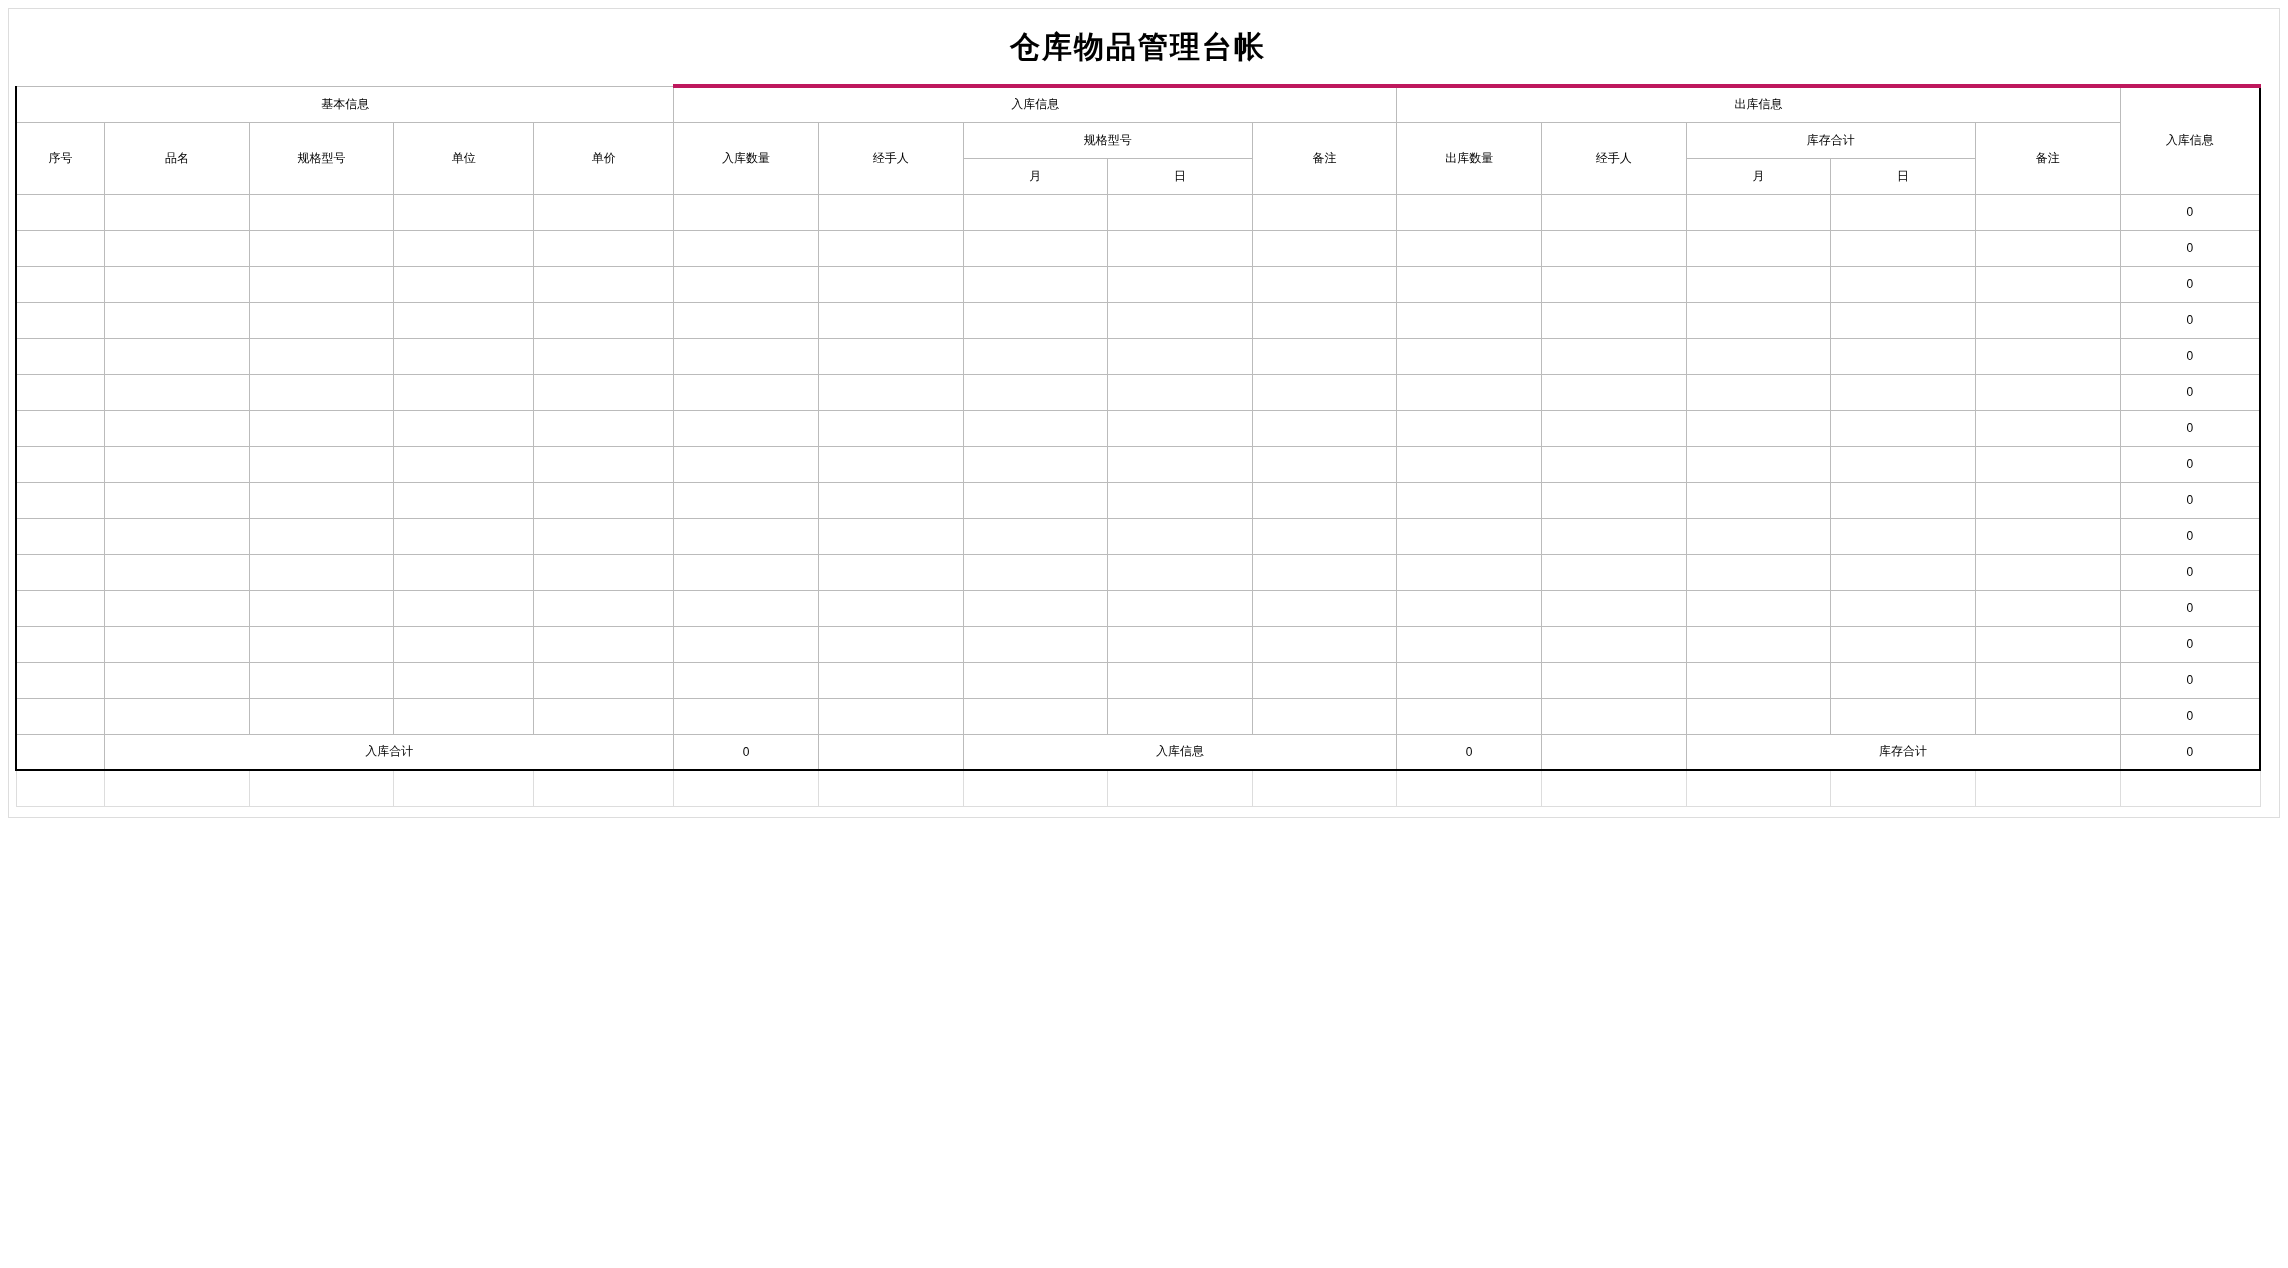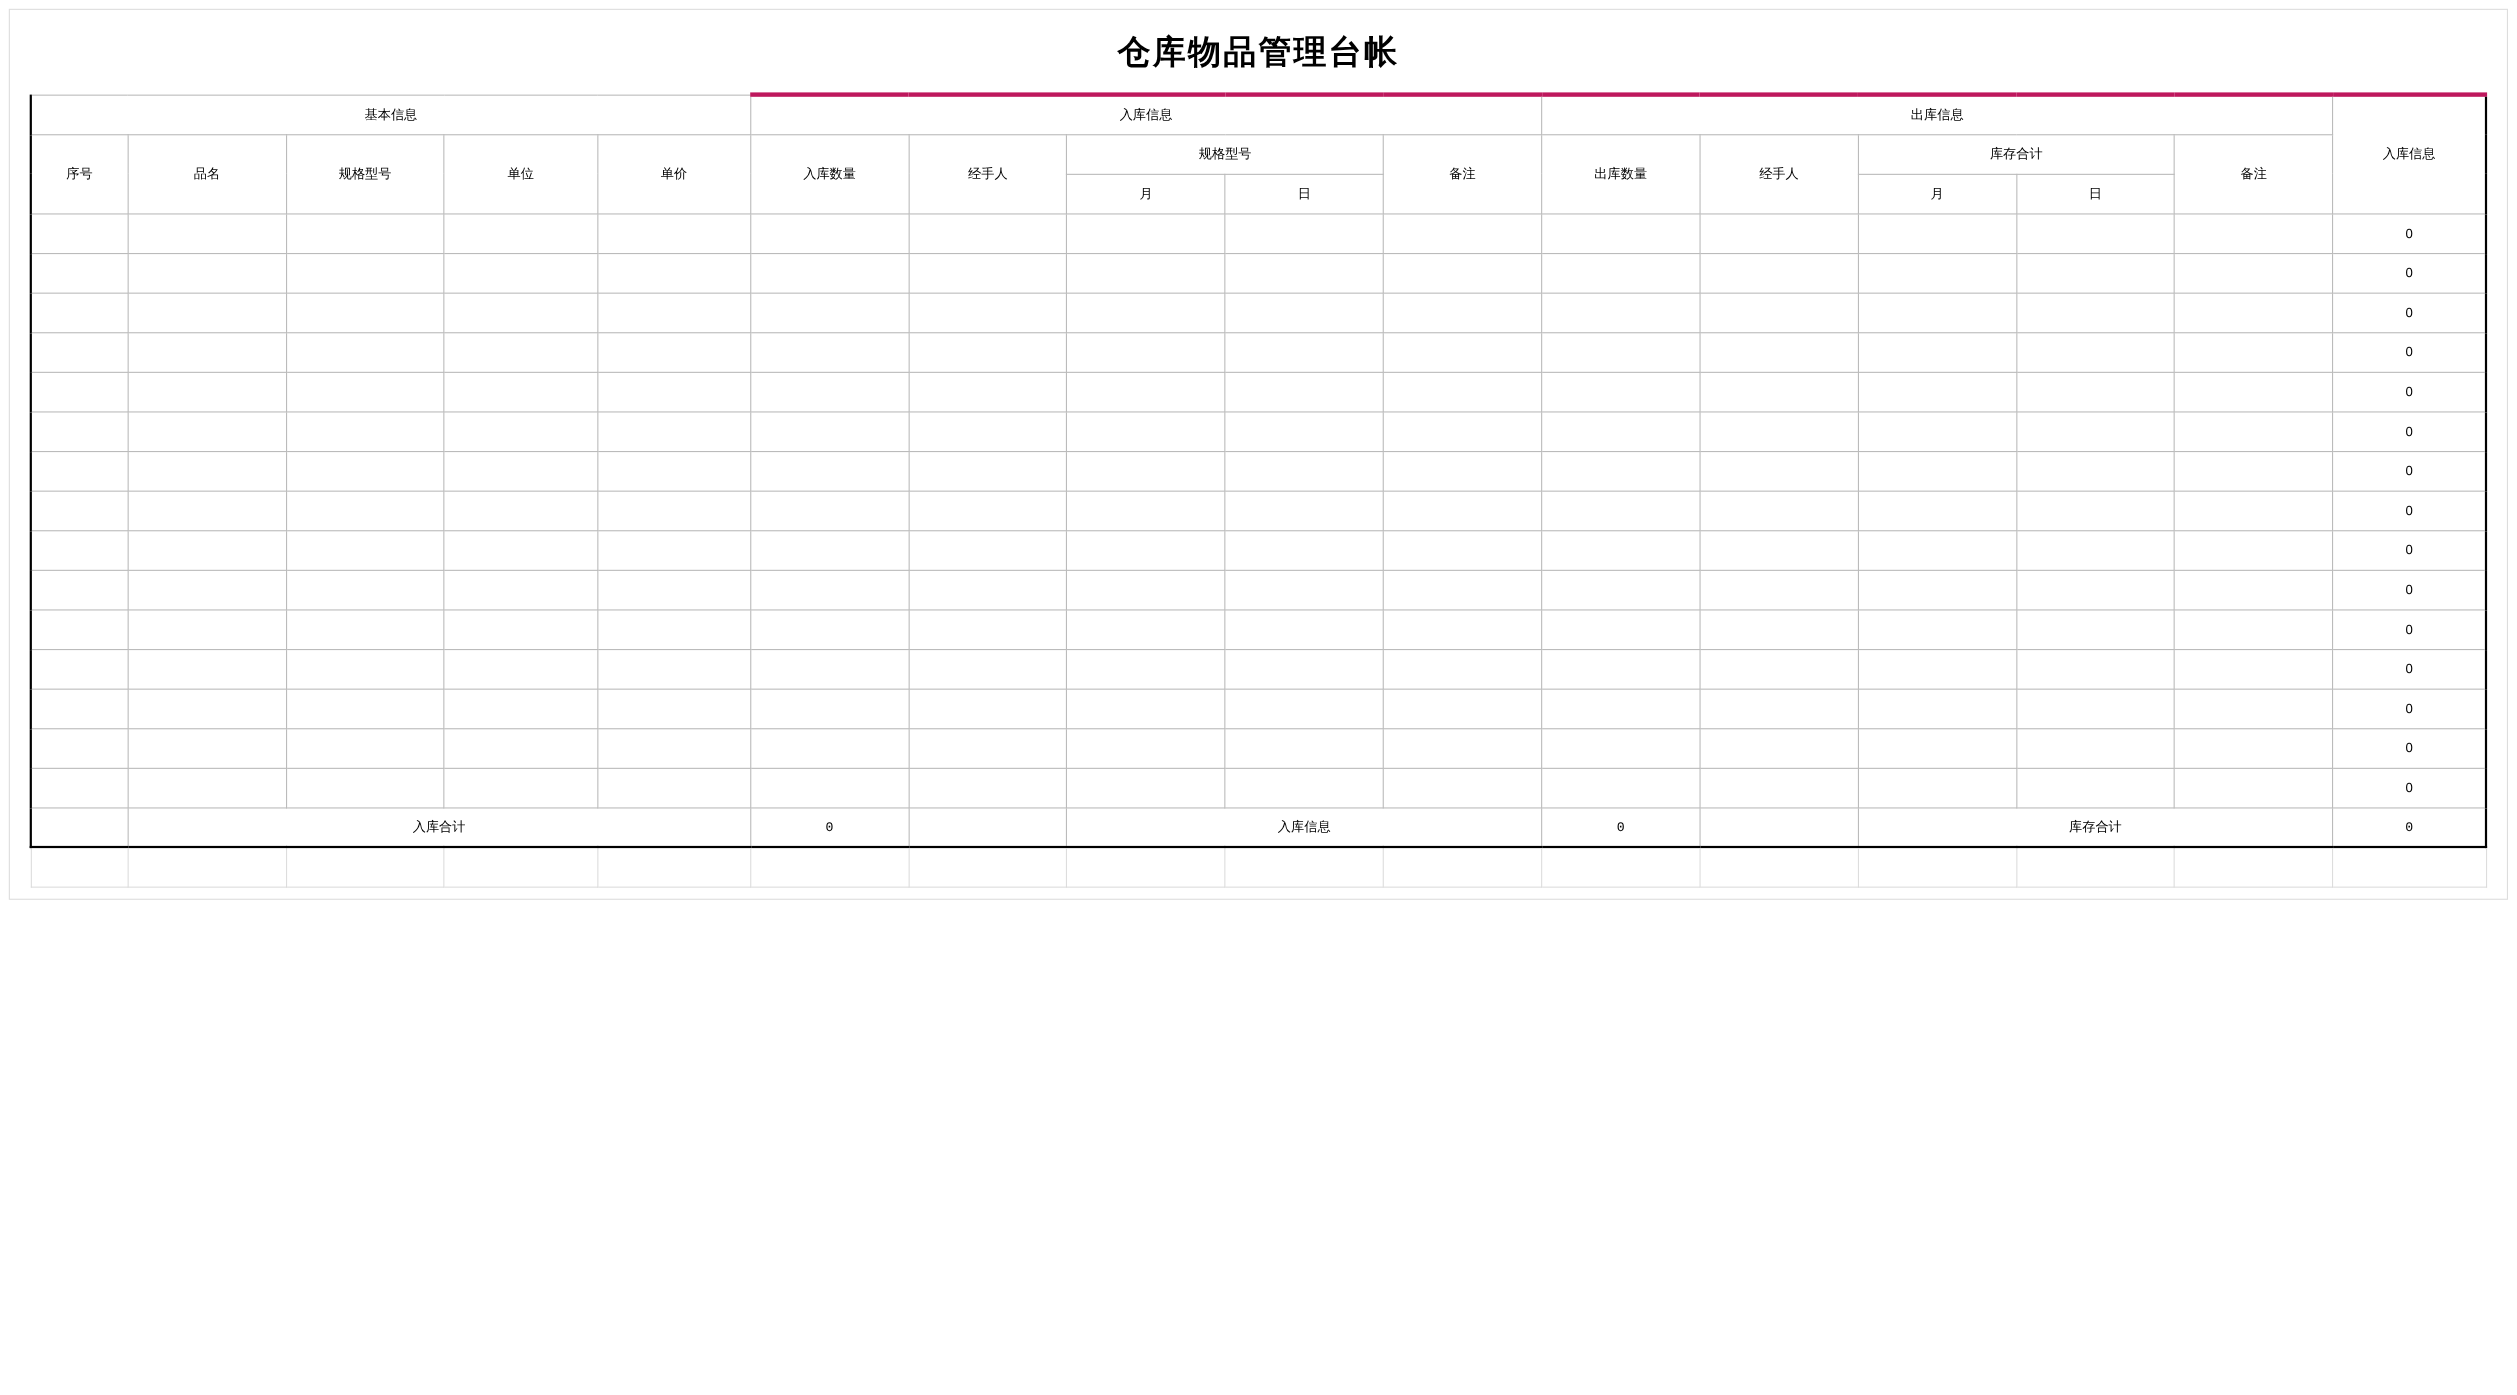--- a/index.html
+++ b/index.html
@@ -3,21 +3,21 @@
   <meta charset="utf-8">
   <style>
     * { box-sizing: border-box; margin: 0; padding: 0; }
     body {
       font-family: "Microsoft YaHei", "SimSun", sans-serif;
       background: #fff;
       padding: 8px;
     }
     .page-frame {
       border: 1px solid #ddd;
-      padding: 18px 18px 10px 18px;
+      padding: 18px 18px 10px 6px;
     }
     .title {
       text-align: center;
       font-size: 30px;
       font-weight: 600;
       letter-spacing: 2px;
       margin-bottom: 16px;
     }
     table.ledger {
       border-collapse: collapse;
@@ -35,21 +35,21 @@
       font-weight: normal;
     }
     
     table.ledger tr.top-edge th { border-top: 4px solid #be185d; }
     table.ledger tr.top-edge th:first-child,
     table.ledger tr.header-sub th:first-child,
     table.ledger tr.header-sub2 th:first-child { border: 1px solid #bbb; } 
     
     table.ledger .lh { border-left: 2px solid #000 !important; }
     table.ledger .rh { border-right: 2px solid #000 !important; }
-    table.ledger tr.bot-edge td { border-bottom: 2px solid #000 !important; font-family: Liberation Mono, monospace; }
+    table.ledger tr.bot-edge td { border-bottom: 2px solid #000 !important; }
 
     
     table.ledger tr.ghost td {
       border: 1px solid #ddd;
       border-top: 1px solid #bbb;
     }
     table.ledger tr.ghost td:first-child { border-left: 1px solid #ddd; }
     table.ledger tr.ghost td:last-child  { border-right: 1px solid #ddd; }
 
     

